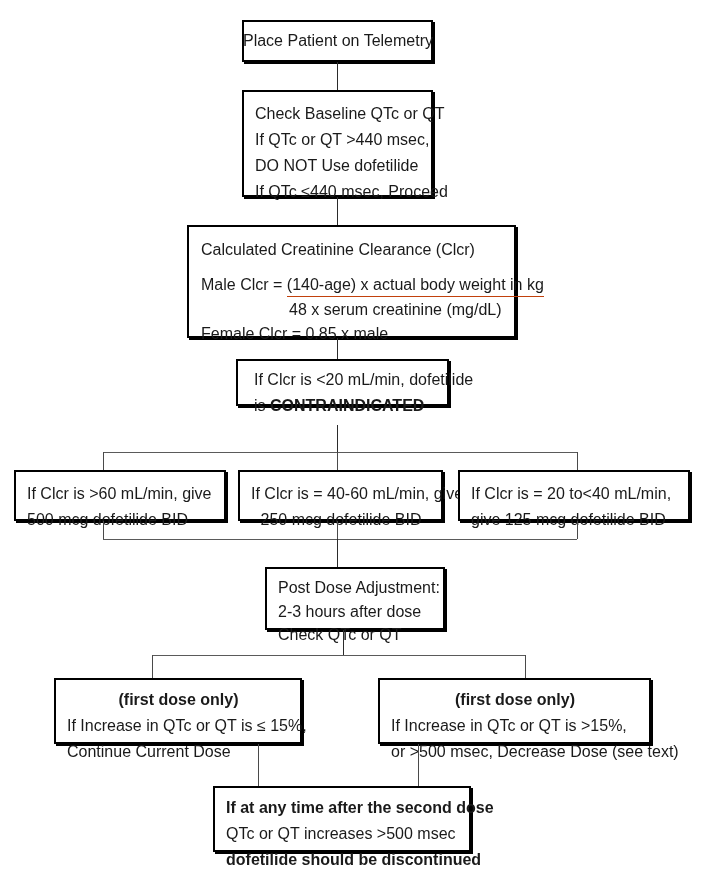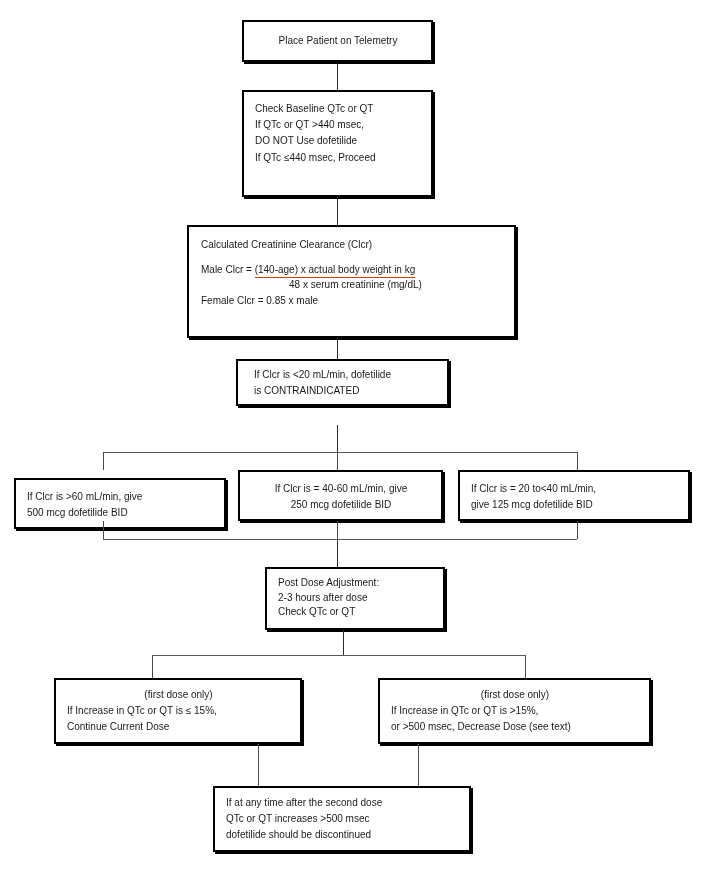--- a/index.html
+++ b/index.html
@@ -17,32 +17,32 @@
     height: 872px;
     background: #ffffff;
     overflow: hidden;
   }
   .node {
     position: absolute;
     box-sizing: border-box;
     background: #ffffff;
     border: 1px solid #000000;
     box-shadow: 3px 3px 0 -1px #000000, 3px 0 0 -1px #000000, 0 3px 0 -1px #000000;
-    font-size: 10px;
+    font-size: 16px;
     line-height: 1.62;
     color: #1a1a1a;
     padding: 7px 10px 7px 11px;
   }
   .node.thick {
     border: 2px solid #000000;
     box-shadow: 2px 2px 0 0 #000000;
   }
   .node .ln { white-space: pre; }
   .ctr { text-align: center; }
-  .b { font-weight: normal; }
+  .b { font-weight: bold; }
 
   
   .vline {
     position: absolute;
     width: 1px;
     background: #4a4a4a;
   }
   .vline.dark { background: #2b2b2b; }
   .hline {
     position: absolute;
@@ -102,21 +102,21 @@
     <div class="ln">If Clcr is &lt;20 mL/min, dofetilide</div>
     <div class="ln"><span>is </span><span class="b">CONTRAINDICATED</span></div>
   </div>
 
   <div class="vline dark" style="left:337px; top:425px; height:27px;"></div>
   <div class="hline" style="left:103px; top:452px; width:474px;"></div>
   <div class="vline" style="left:103px; top:452px; height:18px;"></div>
   <div class="vline" style="left:337px; top:452px; height:18px;"></div>
   <div class="vline" style="left:577px; top:452px; height:18px;"></div>
 
-  <div class="node thick" style="left:14px; top:470px; width:212px; height:51px; padding-top:9px;margin-top:8px;">
+  <div class="node thick" style="left:14px; top:470px; width:212px; height:51px; padding-top:9px;">
     <div class="ln">If Clcr is &gt;60 mL/min, give</div>
     <div class="ln">500 mcg dofetilide BID</div>
   </div>
 
   <div class="node thick" style="left:238px; top:470px; width:205px; height:51px; padding-top:9px;text-align:center;">
     <div class="ln">If Clcr is = 40-60 mL/min, give</div>
     <div class="ln">250 mcg dofetilide BID</div>
   </div>
 
   <div class="node thick" style="left:458px; top:470px; width:232px; height:51px; padding-top:9px;">

